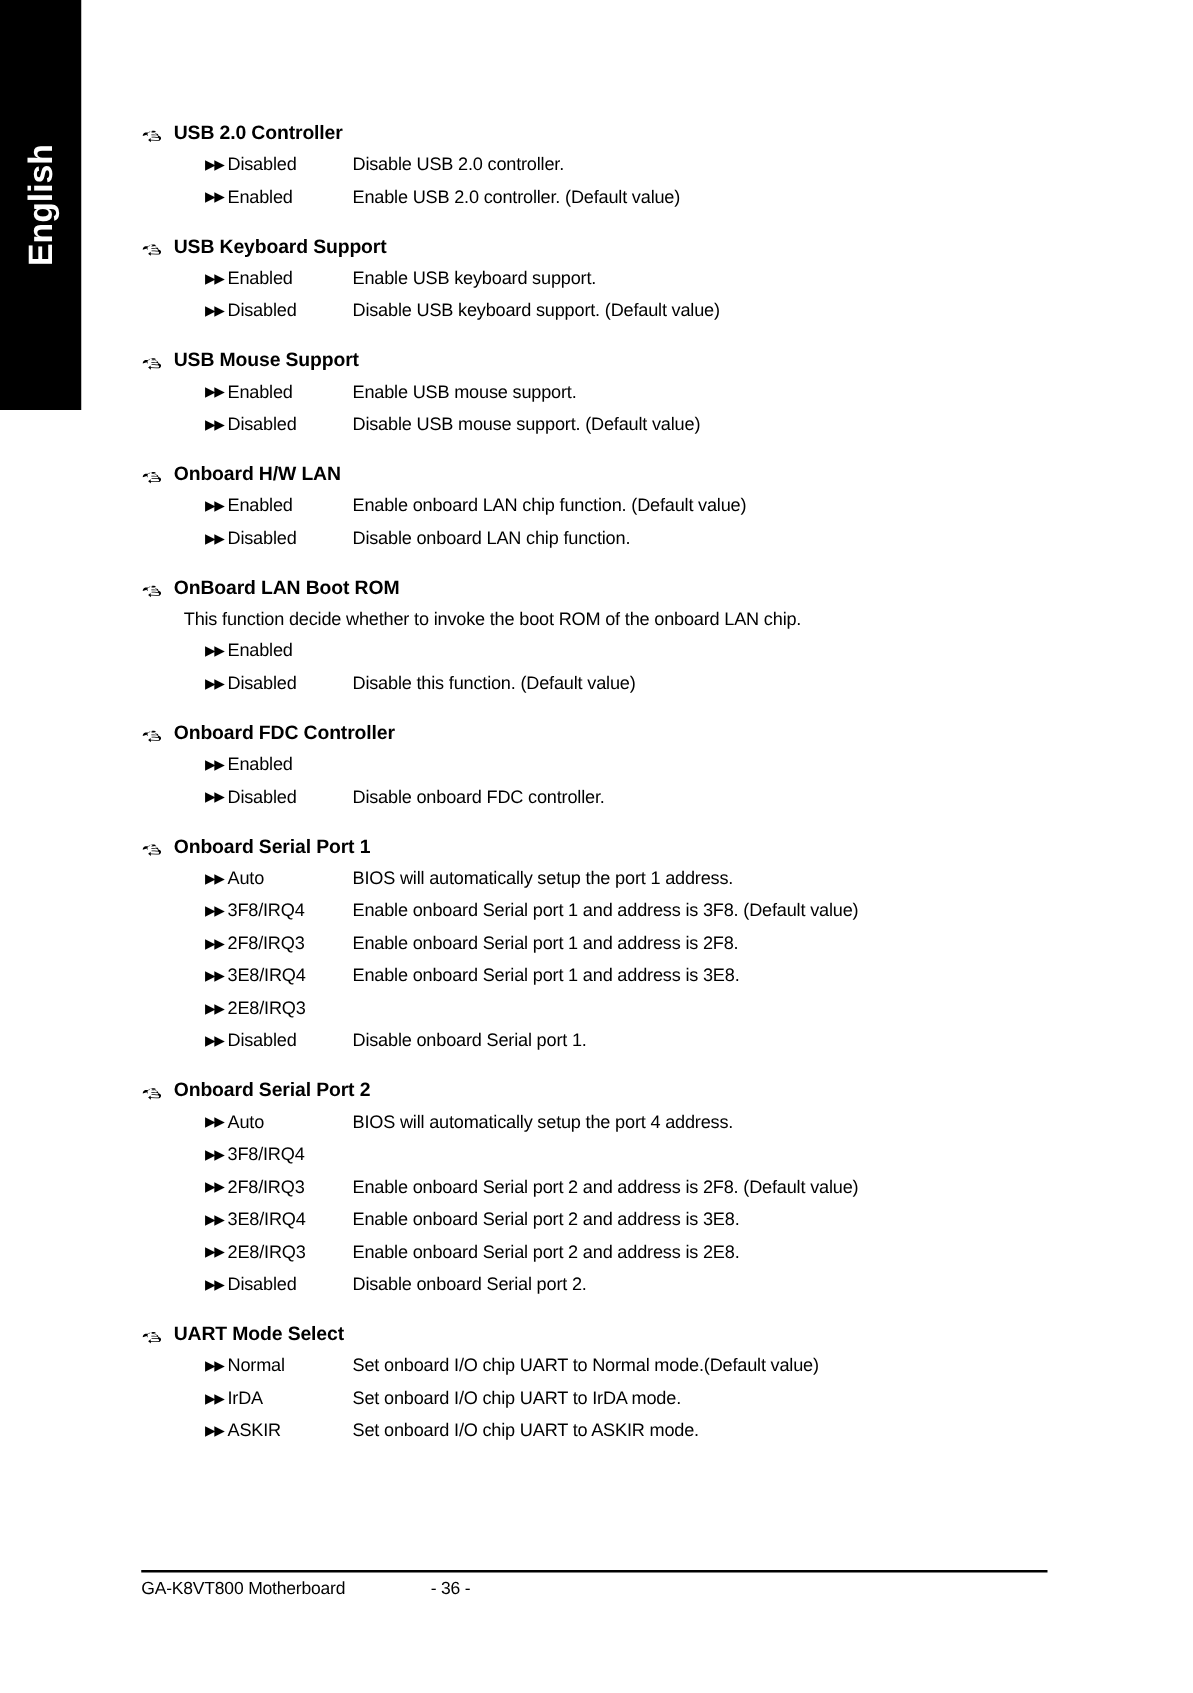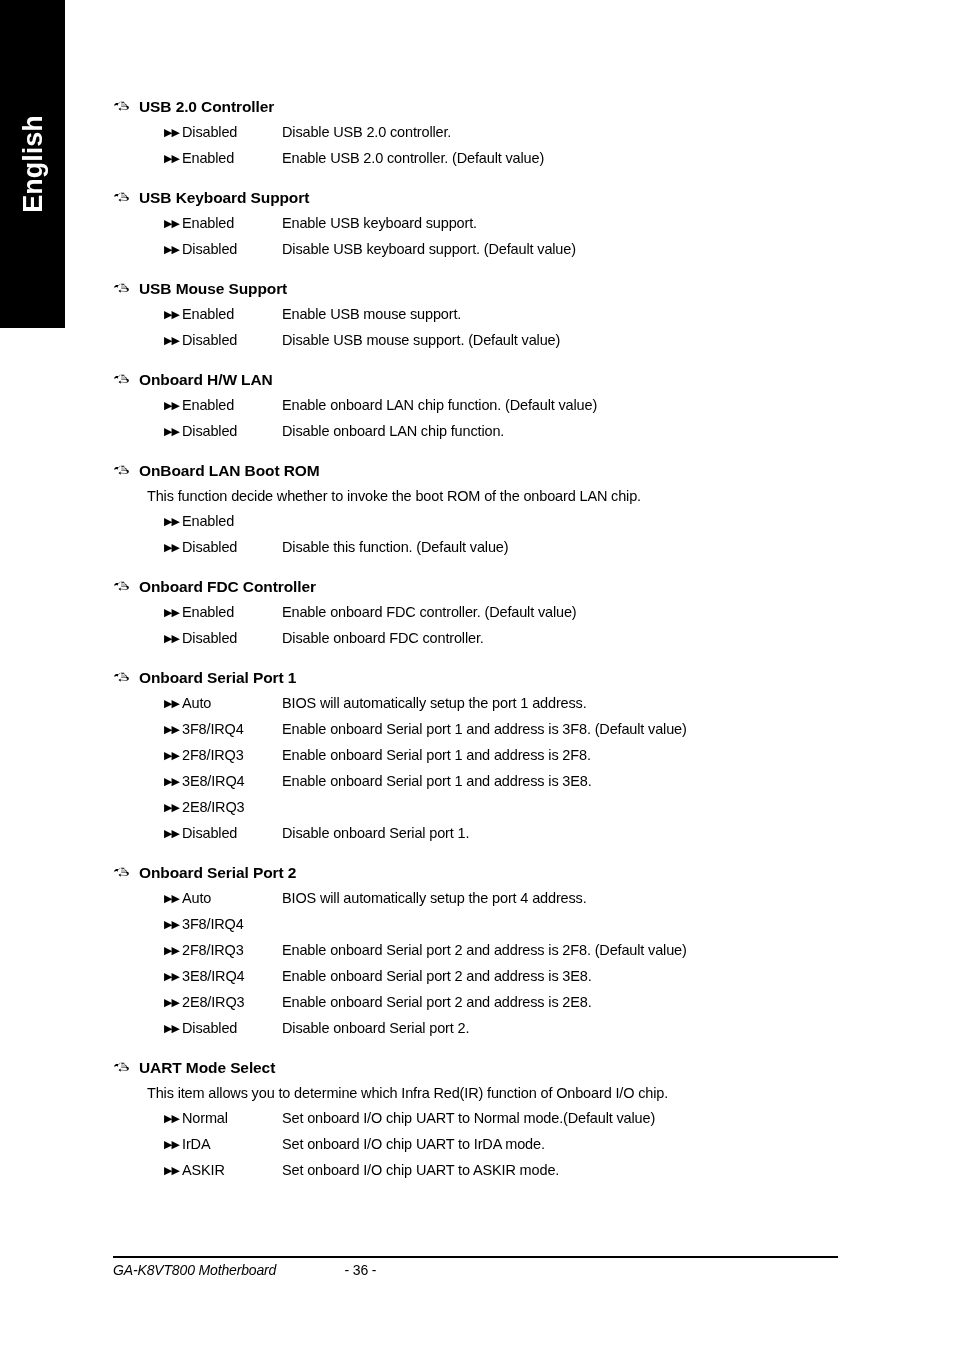--- a/index.html
+++ b/index.html
@@ -46,21 +46,21 @@
     top: 96px;
     width: 760px;
   }
 
   
   .section {
     margin-bottom: 0;
   }
   .sec-head {
     display: flex;
-    align-items: flex-start;
+    align-items: center;
     margin-top: 15px;
     margin-bottom: 2px;
   }
   .section:first-child .sec-head { margin-top: 0; }
 
   .hand-icon {
     width: 26px;
     flex: 0 0 26px;
     font-size: 15px;
     line-height: 22px;
@@ -128,21 +128,20 @@
     width: 725px;
     font-size: 14px;
     line-height: 22px;
     letter-spacing: -0.15px;
   }
   .footer-left {
     position: absolute;
     left: 0;
     top: 0;
     white-space: nowrap;
-    font-style: italic;
   }
   .footer-page {
     position: absolute;
     left: 0;
     top: 0;
     width: 725px;
     text-align: center;
     margin-left: -115px;
     white-space: nowrap;
   }
@@ -260,21 +259,20 @@
         <span class="hand-icon">
           <svg width="17" height="11" viewBox="0 0 34 22" xmlns="http://www.w3.org/2000/svg">
             <path d="M2.4 11.4c0-2.6 1.6-4.6 4.2-5.3 1.9-.5 3.6-.3 5.1.3.6.2 1 .1 1.2-.4.5-1.3 1.6-2 3-1.9 1 .1 1.7.6 2.1 1.5.2.4.4.5.8.4 1.5-.4 2.8.1 3.5 1.3.2.4.4.5.9.4 2.2-.4 3.9.8 4.2 3 .1.5.2.7.8.8 2.1.3 3.5 1.8 3.5 3.7 0 2-1.3 3.5-3.4 3.9-1.3.3-2.7.2-4 .1l-8.5-.6c-.3 0-.5.1-.5.4 0 .8.1 1.6.2 2.4l-4.5-3.4 4.1-3.2c0 .8-.1 1.5-.1 2.3 0 .4.1.5.5.5l7.4.5c1.3.1 2.5.1 3.8-.1 1.2-.2 1.9-.9 1.9-1.8 0-.9-.6-1.6-1.8-1.8-.9-.2-1.8-.2-2.7-.2-2.4-.1-4.7-.2-7.1-.3-.3 0-.6-.1-.6-.5 0-.4.3-.5.6-.5 2.7.1 5.4.2 8.2.3.8 0 1.5-.2 1.6-1 .1-.8-.4-1.3-1.2-1.5-.6-.2-1.3-.2-2-.2-2.3-.1-4.5-.2-6.8-.2-.4 0-.8 0-.8-.5s.4-.5.8-.5c2.2.1 4.4.2 6.6.2.9 0 1.5-.4 1.6-1.1.1-.8-.5-1.3-1.4-1.5-.6-.1-1.2-.1-1.8-.2-1.6-.1-3.2-.1-4.8-.2-.4 0-.7-.1-.7-.5s.3-.5.7-.5c1.6.1 3.2.1 4.8.2.8 0 1.3-.4 1.3-1 0-.7-.5-1.1-1.3-1.2-1.8-.2-3.7-.1-5.5.2-1.5.2-3 .6-4.2 1.6-1.8 1.5-2.4 3.4-1.9 5.6.1.3 0 .6-.3.7-.4.1-.6-.1-.7-.4-.2-.5-.3-1.1-.4-1.7z"></path>
           </svg>
         </span>
         <span class="sec-title">Onboard FDC Controller</span>
       </div>
       <div class="opt-row">
         <span class="opt-bullet">▶▶</span>
         <span class="opt-name">Enabled</span>
-        <span class="opt-desc">Enable onboard FDC controller. (Default value)</span>
       </div>
       <div class="opt-row">
         <span class="opt-bullet">▶▶</span>
         <span class="opt-name">Disabled</span>
         <span class="opt-desc">Disable onboard FDC controller.</span>
       </div>
     </div>
     <div class="section">
       <div class="sec-head">
         <span class="hand-icon">
@@ -355,21 +353,20 @@
     </div>
     <div class="section">
       <div class="sec-head">
         <span class="hand-icon">
           <svg width="17" height="11" viewBox="0 0 34 22" xmlns="http://www.w3.org/2000/svg">
             <path d="M2.4 11.4c0-2.6 1.6-4.6 4.2-5.3 1.9-.5 3.6-.3 5.1.3.6.2 1 .1 1.2-.4.5-1.3 1.6-2 3-1.9 1 .1 1.7.6 2.1 1.5.2.4.4.5.8.4 1.5-.4 2.8.1 3.5 1.3.2.4.4.5.9.4 2.2-.4 3.9.8 4.2 3 .1.5.2.7.8.8 2.1.3 3.5 1.8 3.5 3.7 0 2-1.3 3.5-3.4 3.9-1.3.3-2.7.2-4 .1l-8.5-.6c-.3 0-.5.1-.5.4 0 .8.1 1.6.2 2.4l-4.5-3.4 4.1-3.2c0 .8-.1 1.5-.1 2.3 0 .4.1.5.5.5l7.4.5c1.3.1 2.5.1 3.8-.1 1.2-.2 1.9-.9 1.9-1.8 0-.9-.6-1.6-1.8-1.8-.9-.2-1.8-.2-2.7-.2-2.4-.1-4.7-.2-7.1-.3-.3 0-.6-.1-.6-.5 0-.4.3-.5.6-.5 2.7.1 5.4.2 8.2.3.8 0 1.5-.2 1.6-1 .1-.8-.4-1.3-1.2-1.5-.6-.2-1.3-.2-2-.2-2.3-.1-4.5-.2-6.8-.2-.4 0-.8 0-.8-.5s.4-.5.8-.5c2.2.1 4.4.2 6.6.2.9 0 1.5-.4 1.6-1.1.1-.8-.5-1.3-1.4-1.5-.6-.1-1.2-.1-1.8-.2-1.6-.1-3.2-.1-4.8-.2-.4 0-.7-.1-.7-.5s.3-.5.7-.5c1.6.1 3.2.1 4.8.2.8 0 1.3-.4 1.3-1 0-.7-.5-1.1-1.3-1.2-1.8-.2-3.7-.1-5.5.2-1.5.2-3 .6-4.2 1.6-1.8 1.5-2.4 3.4-1.9 5.6.1.3 0 .6-.3.7-.4.1-.6-.1-.7-.4-.2-.5-.3-1.1-.4-1.7z"></path>
           </svg>
         </span>
         <span class="sec-title">UART Mode Select</span>
       </div>
-      <div class="sec-note">This item allows you to determine which Infra Red(IR) function of Onboard I/O chip.</div>
       <div class="opt-row">
         <span class="opt-bullet">▶▶</span>
         <span class="opt-name">Normal</span>
         <span class="opt-desc">Set onboard I/O chip UART to Normal mode.(Default value)</span>
       </div>
       <div class="opt-row">
         <span class="opt-bullet">▶▶</span>
         <span class="opt-name">IrDA</span>
         <span class="opt-desc">Set onboard I/O chip UART to IrDA mode.</span>
       </div>

